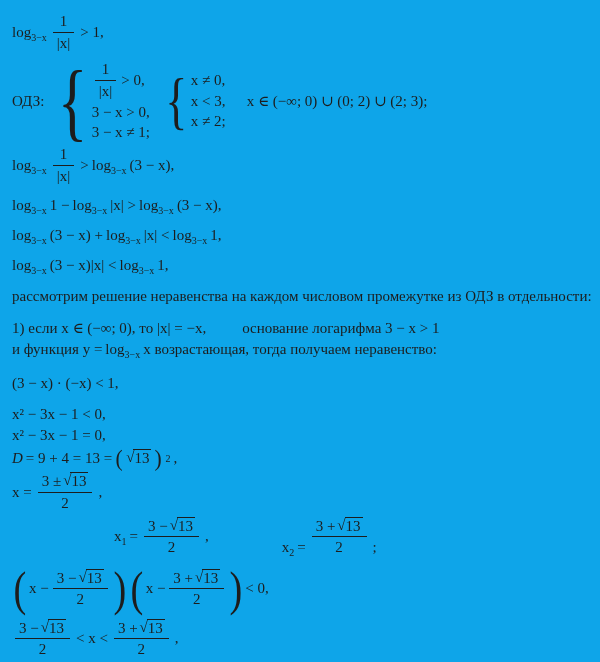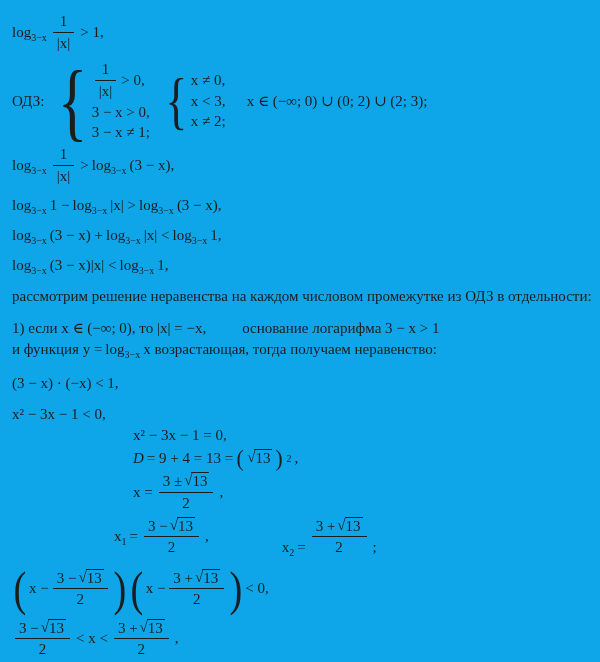--- a/index.html
+++ b/index.html
@@ -50,21 +50,21 @@
   .eq3   { margin-top: 9px;  height: 36px; }
   .eq4   { margin-top: 13px; }
   .eq5   { margin-top: 11px; }
   .eq6   { margin-top: 11px; }
   .para  { margin-top: 13px; }
   .case1a{ margin-top: 13px; display: flex; text-align: center; }
   .case1a .half2 { margin-left: 36px; }
   .case1b{ margin-top: 2px; }
   .eq10  { margin-top: 15px; }
   .eq11  { margin-top: 13px; }
-  .block { margin-top: 2px; margin-left: 121px; }
+  .block { margin-top: 2px; }
   .block .beq { margin-top: 3px; }
   .roots { margin-top: 5px; margin-left: 102px; height: 38px; }
   .roots .half2 { margin-left: 70px; align-items: flex-end; }
   .rgrp { display: inline-flex; align-items: center; gap: 3px; }
   .eq16  { margin-top: 9px;  height: 48px; gap: 1px; }
   .eq17  { margin-top: 5px;  height: 42px; }
 </style>
 </head>
 <body>
 

